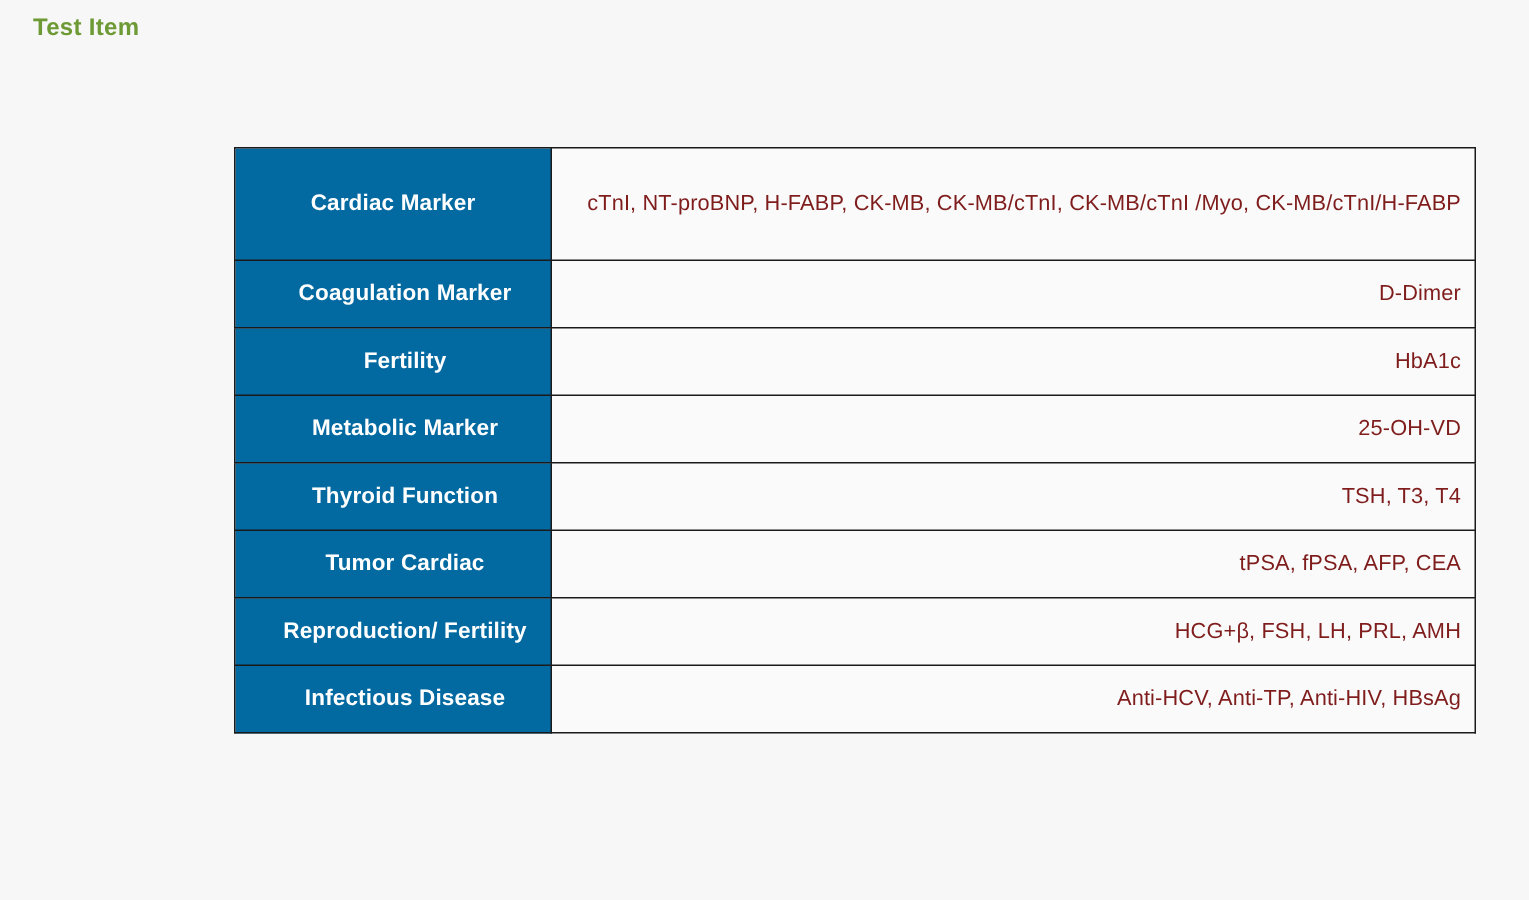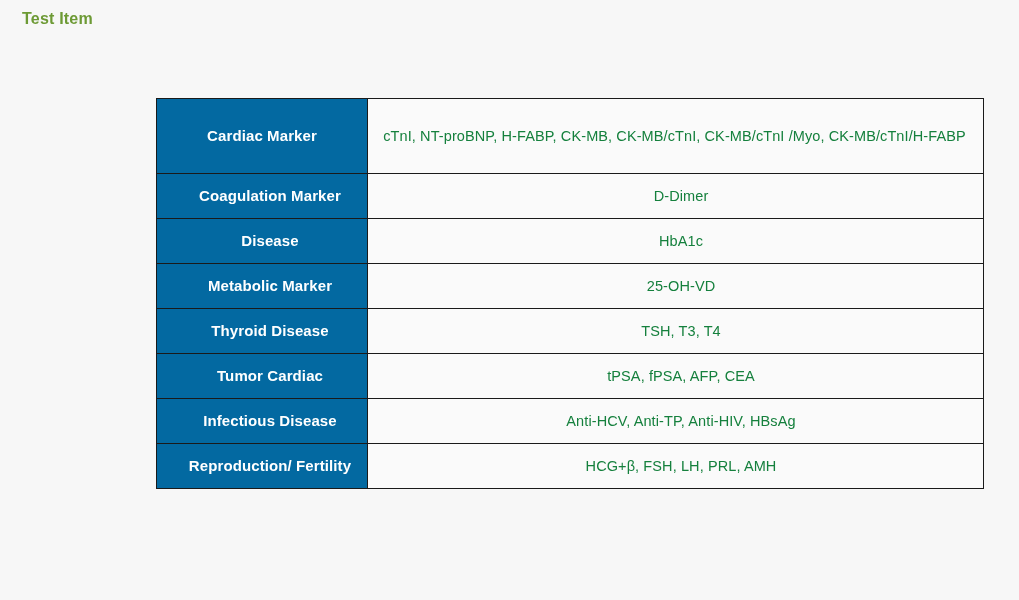--- a/index.html
+++ b/index.html
@@ -52,24 +52,24 @@
     font-size: 15px;
     font-weight: bold;
     text-align: center;
     padding: 6px 4px;
     line-height: 20px;
     letter-spacing: 0.1px;
   }
   td.items-cell {
     width: 599px;
     background: #fafafa;
-    color: #15803d;
+    color: #7f1d1d;
     font-size: 14.5px;
     font-weight: normal;
-    text-align: center;
+    text-align: right;
     padding: 8px 9px 8px 7px;
     line-height: 28px;
     letter-spacing: 0.1px;
   }
   tr.row-tall td { height: 58px; }
   tr.row-std td  { height: 28px; padding-left: 20px; }
 </style>
 </head>
 <body>
 
@@ -87,46 +87,46 @@
         </tr>
 
         <tr class="row-std">
           <td class="cat-cell">Coagulation Marker</td>
           <td class="items-cell">D-Dimer</td>
         </tr>
 
 
 
         <tr class="row-std">
-          <td class="cat-cell">Disease</td>
+          <td class="cat-cell">Fertility</td>
           <td class="items-cell">HbA1c</td>
         </tr>
 
         <tr class="row-std">
           <td class="cat-cell">Metabolic Marker</td>
           <td class="items-cell">25-OH-VD</td>
         </tr>
 
         <tr class="row-std">
-          <td class="cat-cell">Thyroid Disease</td>
+          <td class="cat-cell">Thyroid Function</td>
           <td class="items-cell">TSH, T3, T4</td>
         </tr>
 
         <tr class="row-std">
           <td class="cat-cell">Tumor Cardiac</td>
           <td class="items-cell">tPSA, fPSA, AFP, CEA</td>
         </tr>
 
         <tr class="row-std">
-          <td class="cat-cell">Infectious Disease</td>
-          <td class="items-cell">Anti-HCV, Anti-TP, Anti-HIV, HBsAg</td>
+          <td class="cat-cell">Reproduction/ Fertility</td>
+          <td class="items-cell">HCG+β, FSH, LH, PRL, AMH</td>
         </tr>
 
         <tr class="row-std">
-          <td class="cat-cell">Reproduction/ Fertility</td>
-          <td class="items-cell">HCG+β, FSH, LH, PRL, AMH</td>
+          <td class="cat-cell">Infectious Disease</td>
+          <td class="items-cell">Anti-HCV, Anti-TP, Anti-HIV, HBsAg</td>
         </tr>
 
       </tbody>
     </table>
   </div>
 
 </div>
 
 </body></html>

